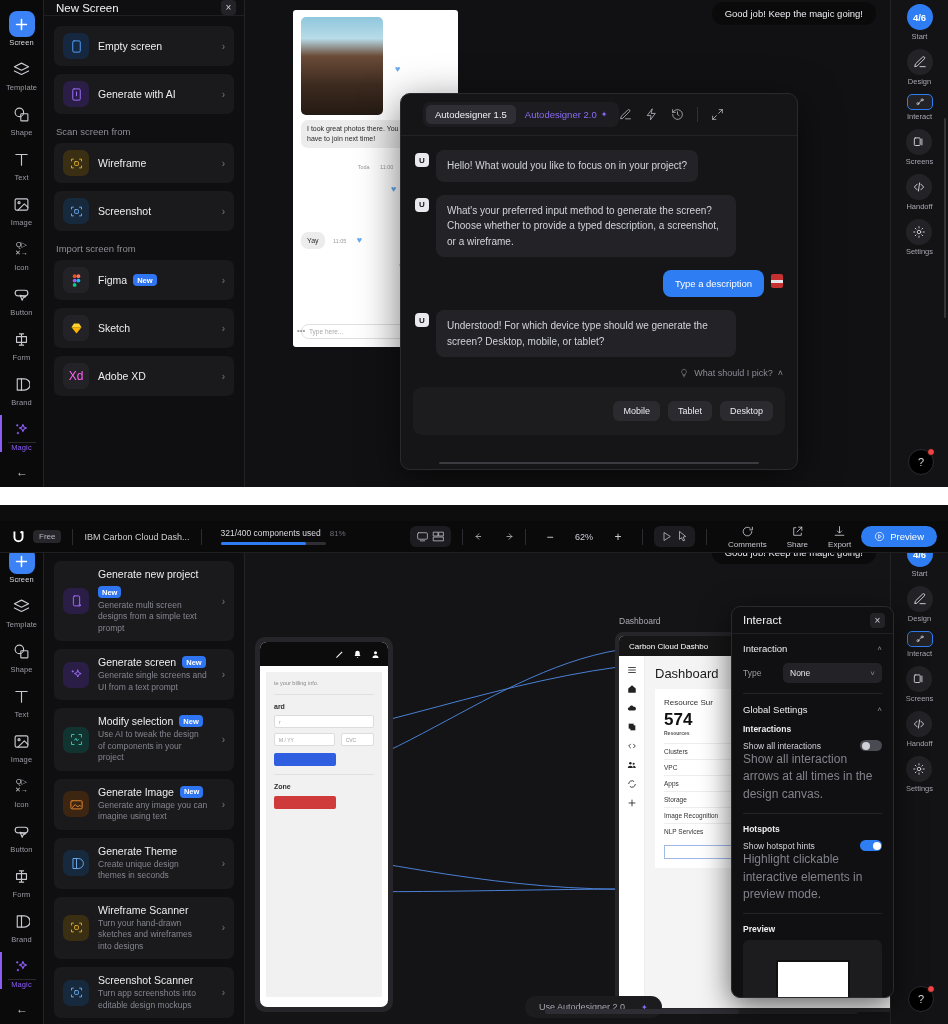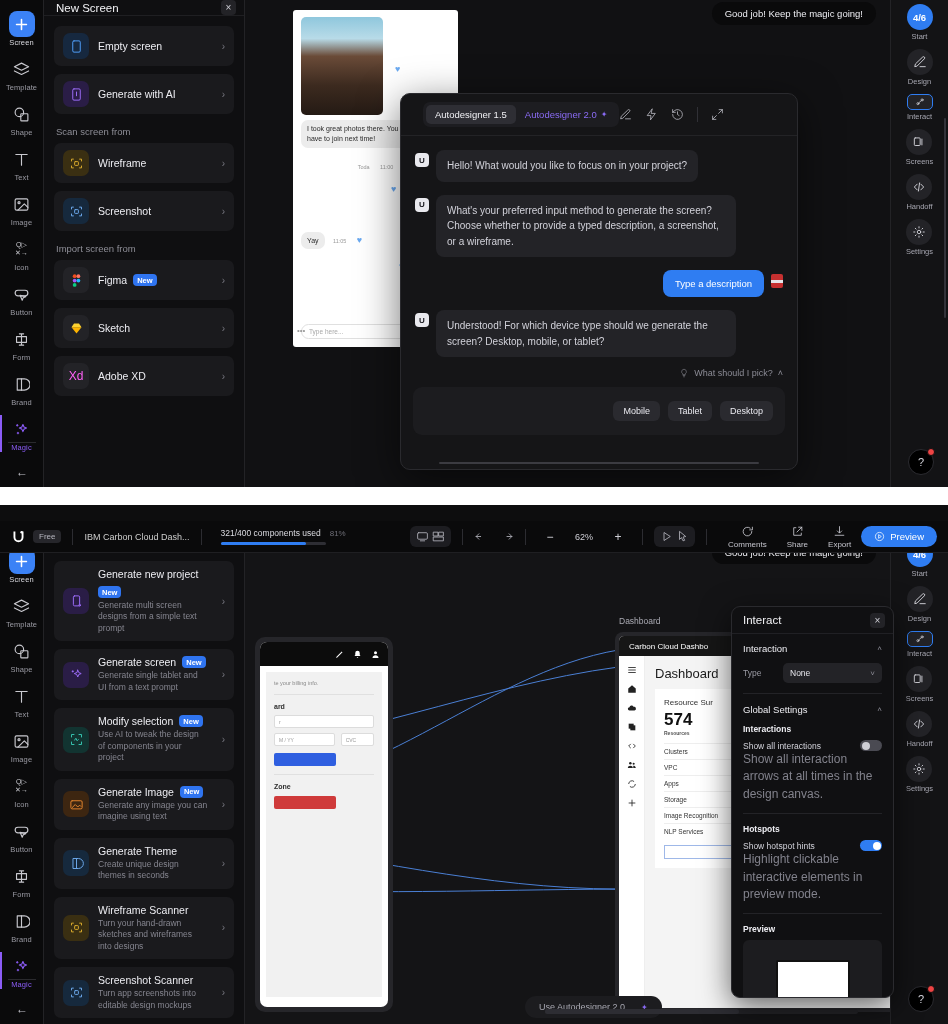--- a/index.html
+++ b/index.html
@@ -886,21 +886,21 @@
             <svg viewBox="0 0 24 24">
               <path d="m14 5 1.6 3.9L19.5 10.5 15.6 12 14 16l-1.6-4L8.5 10.5 12.4 8.9z"></path>
               <path d="M6 6v2M5 7h2"></path>
             </svg>
           </div>
         <div class="txt">
           <div class="t1">
               <span>Generate screen</span>
             <span class="pill-new">New</span>
             </div>
-          <div class="t2">Generate single tablet and UI from a text prompt</div>
+          <div class="t2">Generate single screens and UI from a text prompt</div>
         </div>
         <span class="chev">›</span>
       </div>
       <div class="mrow">
         <div class="ic ic-teal">
             <svg viewBox="0 0 24 24">
               <path d="M4 8V4h4M20 8V4h-4M4 16v4h4M20 16v4h-4"></path>
               <path d="m9 13 2-3 2 4 2-2"></path>
             </svg>
           </div>

